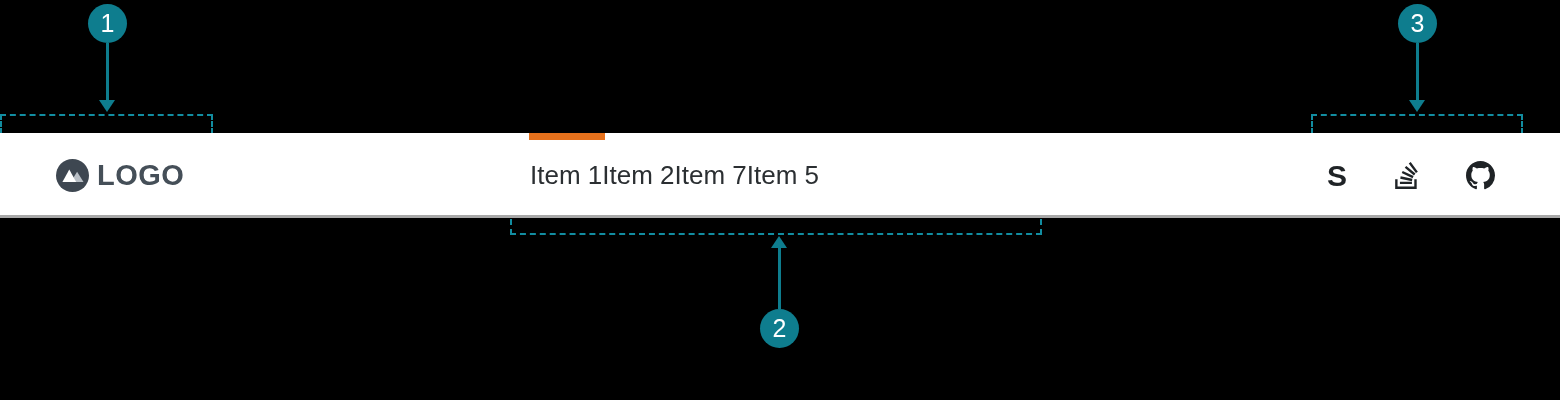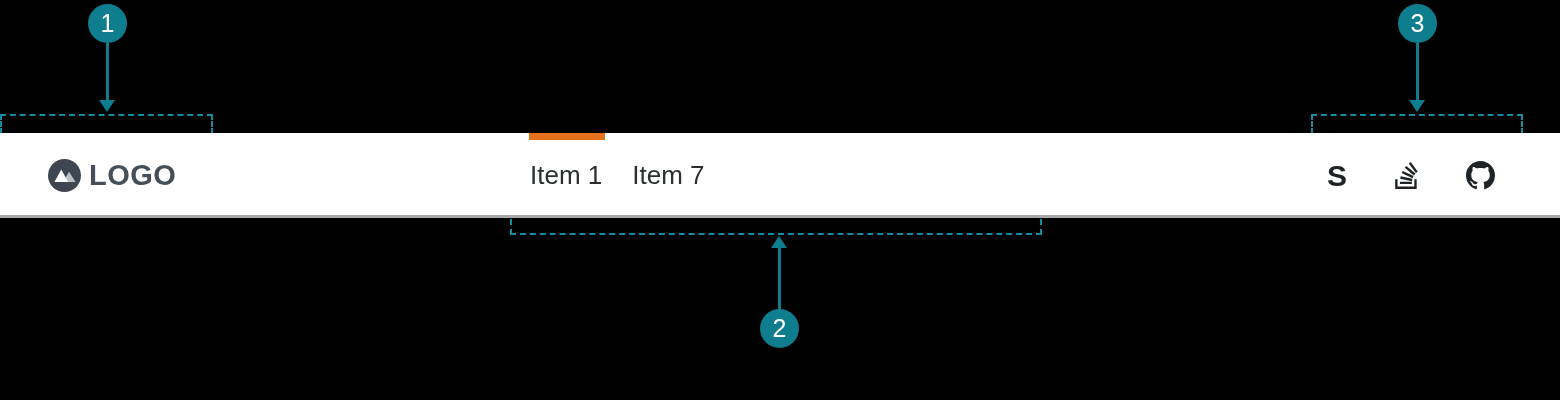--- a/index.html
+++ b/index.html
@@ -15,34 +15,34 @@
   .navbar {
     position: absolute;
     left: 0; top: 133px;
     width: 1560px; height: 85px;
     background: #ffffff;
     border-bottom: 3px solid #a8a8a8;
     z-index: 2;
   }
   .brand {
     position: absolute;
-    left: 48px; top: 0; height: 85px;
+    left: 56px; top: 0; height: 85px;
     display: flex; align-items: center; gap: 8px;
     cursor: pointer;
   }
   .brand-text {
     font-size: 29px;
     font-weight: 700;
     letter-spacing: 0.5px;
     color: #454f58;
   }
   .nav-list {
     position: absolute;
     left: 530px; top: 0; height: 85px;
-    display: flex; align-items: stretch; gap: 30px;
+    display: flex; align-items: stretch; 
     list-style: none;
   }
   .nav-item {
     position: relative;
     display: flex; align-items: center;
     height: 85px;
     font-size: 26px;
     color: #2b2f32;
     cursor: pointer;
     white-space: nowrap;
@@ -154,21 +154,27 @@
       </span>
       <span class="brand-text">LOGO</span>
     </div>
 
     <ul class="nav-list">
       <li class="nav-item">
         <div class="active-indicator"></div>
         <span>Item 1</span>
       </li>
       <li class="nav-item">
+        <span>Item 2</span>
+      </li>
+      <li class="nav-item">
         <span>Item 7</span>
+      </li>
+      <li class="nav-item">
+        <span>Item 5</span>
       </li>
     </ul>
 
     <div class="social">
       <span class="social-icon">
         <span class="se-glyph">S</span>
       </span>
       <span class="social-icon">
         <svg width="23" height="31" viewBox="0 0 384 512" aria-hidden="true">
           <path fill="#1f2326" d="M290.7 311L95 269.7 86.8 309l195.7 41zm51-87L188.2 95.7l-25.5 30.8 153.5 128.3zm-31.2 39.7L129.2 179l-16.7 36.5L293.7 300zM262 32l-32 24 119.3 160.3 32-24zm20.5 328h-200v39.7h200zm39.7 80H42.7V320h-40v160h359.5V320h-40z"></path>

